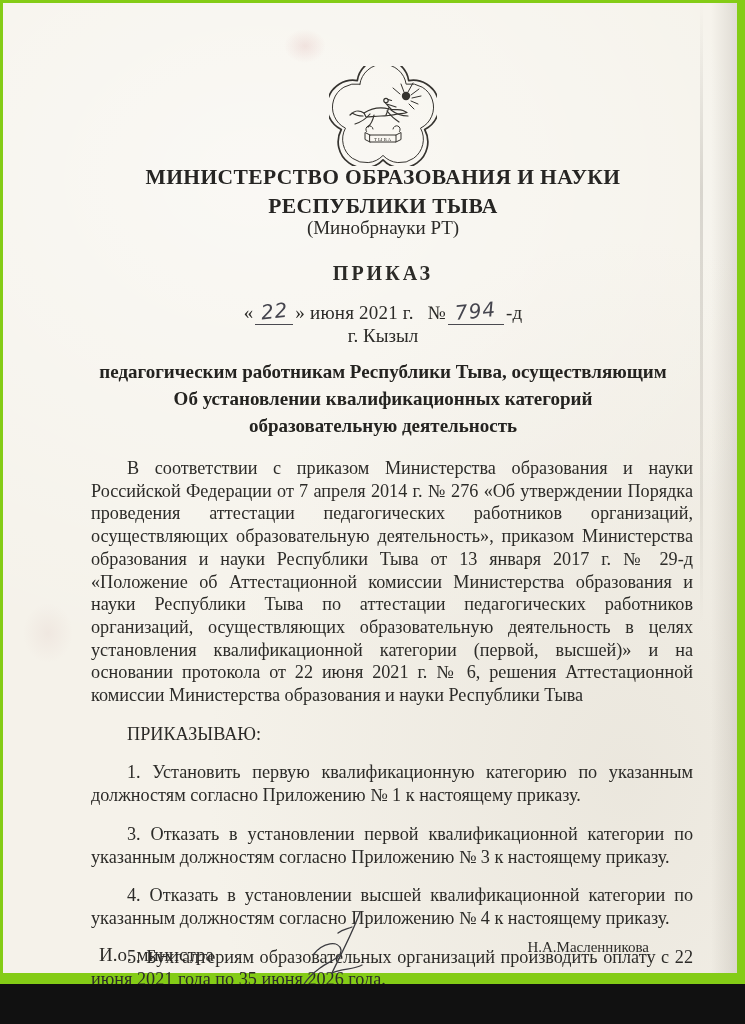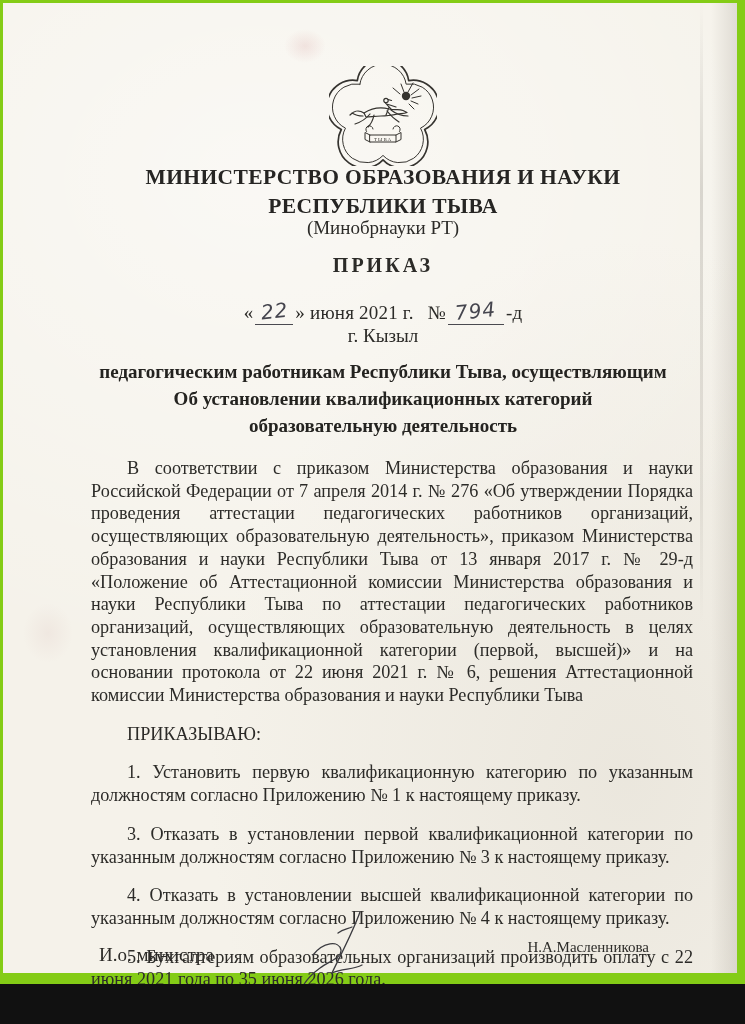--- a/index.html
+++ b/index.html
@@ -97,21 +97,21 @@
       </g>
     </svg>
 
     <div class="center-col ministry" style="top:160px;">
       <div>МИНИСТЕРСТВО ОБРАЗОВАНИЯ И НАУКИ</div>
       <div>РЕСПУБЛИКИ ТЫВА</div>
     </div>
 
     <div class="center-col short-name" style="position:absolute;top:214px;">(Минобрнауки РТ)</div>
 
-    <div class="center-col doc-type" style="position:absolute;top:251px;text-align:center;">ПРИКАЗ</div>
+    <div class="center-col doc-type" style="position:absolute;top:259px;text-align:center;">ПРИКАЗ</div>
 
     <div class="center-col date-line" style="position:absolute;top:297px;">
       <span>«</span><span class="hw-line hw-day"><span class="hw">22</span></span><span>» июня 2021 г.</span><span class="no-label">№</span><span class="hw-line hw-num"><span class="hw">794</span></span><span>-д</span>
     </div>
 
     <div class="center-col city" style="position:absolute;top:322px;">г. Кызыл</div>
 
     <div class="center-col title-block" style="position:absolute;top:355px;">
       <div>педагогическим работникам Республики Тыва, осуществляющим</div>
       <div>Об установлении квалификационных категорий</div>

